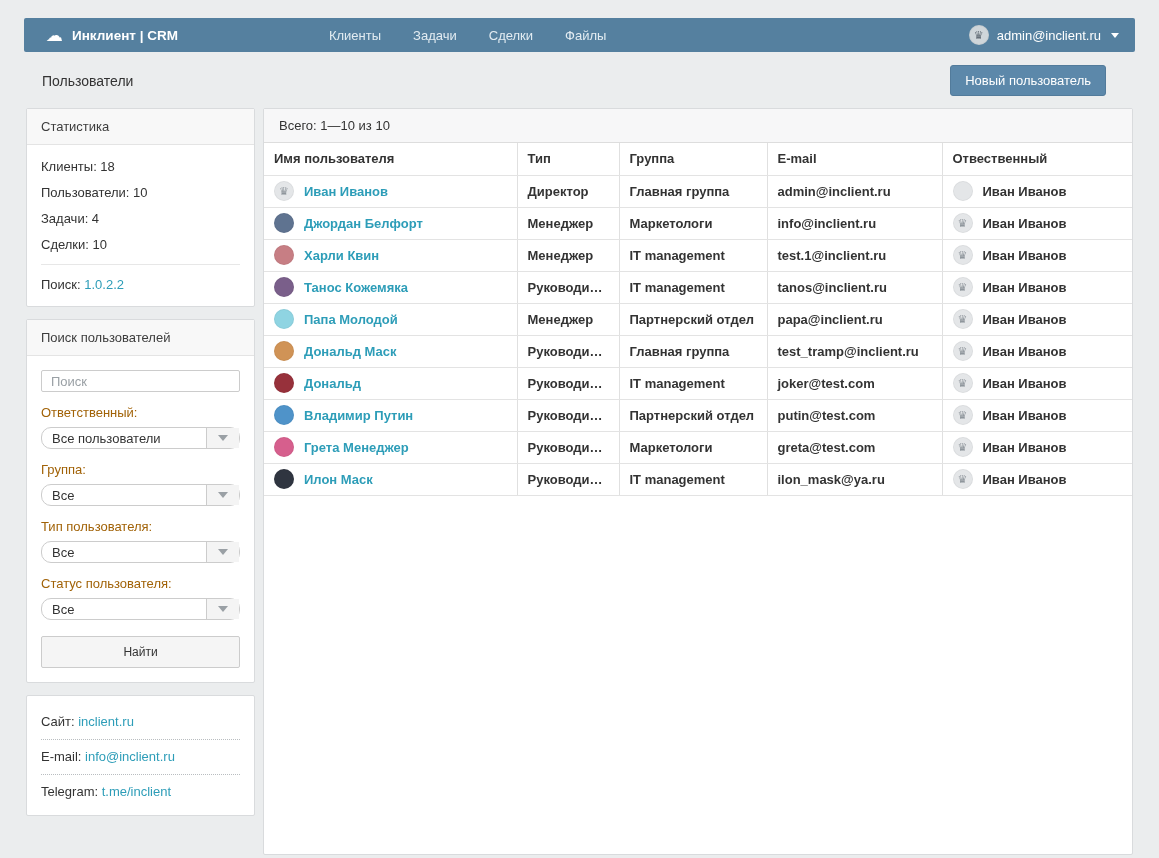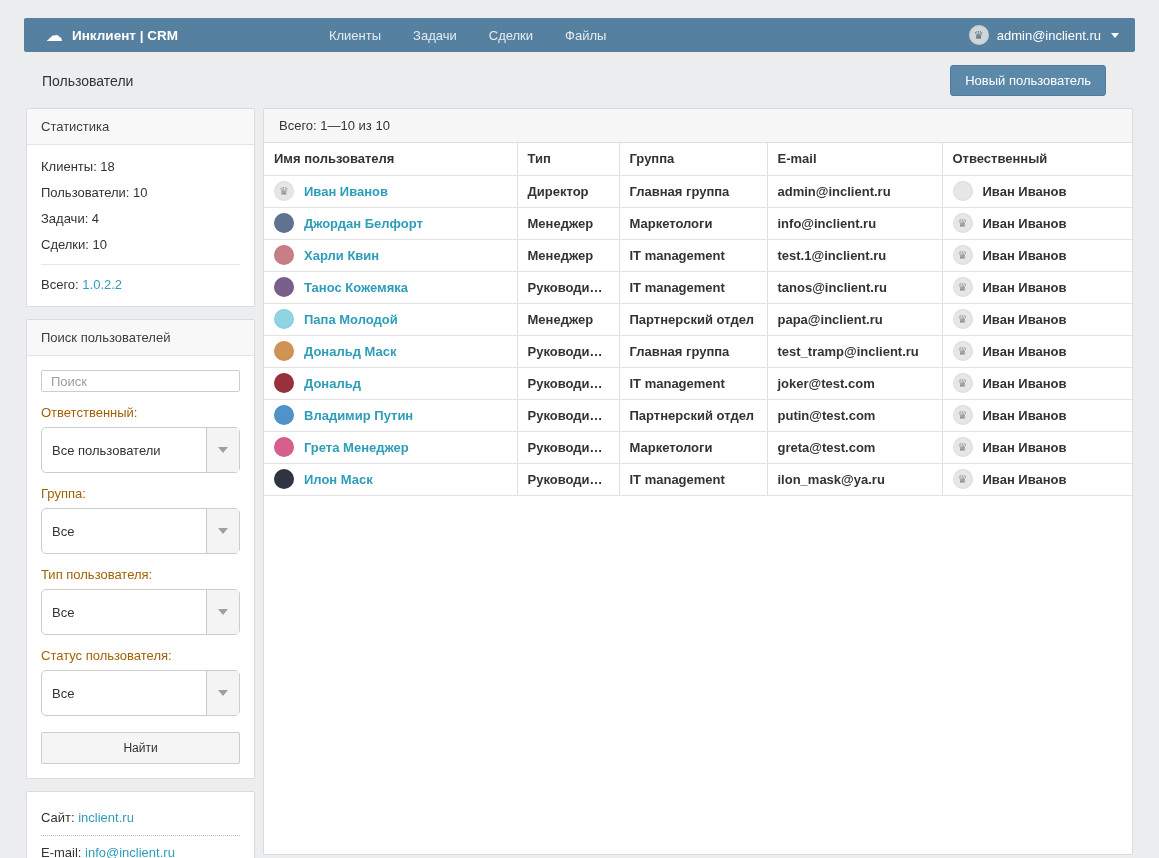--- a/index.html
+++ b/index.html
@@ -96,22 +96,22 @@
 
   
   .search-input {
     width: 100%; height: 22px; padding: 5px 9px;
     border: 1px solid #ccc; border-radius: 2px; font-size: 13px;
     color: #333; font-family: inherit; background: #fff;
   }
   .search-input::placeholder { color: #9aa0a5; }
   .filter-label { display: block; margin: 13px 0 7px; color: #a16207; }
   .select {
-    display: flex; align-items: stretch; height: 46px;
-    border: 1px solid #ccc; border-radius: 5px; background: #fff; cursor: pointer;
+    display: flex; align-items: stretch; height: 22px;
+    border: 1px solid #ccc; border-radius: 10px; background: #fff; cursor: pointer;
   }
   .select-value { flex: 1; display: flex; align-items: center; padding: 0 10px; color: #333; }
   .select-addon {
     width: 33px; border-left: 1px solid #ccc; background: #f4f4f4;
     display: flex; align-items: center; justify-content: center;
   }
   .select-caret {
     width: 0; height: 0;
     border-left: 5px solid transparent; border-right: 5px solid transparent;
     border-top: 6px solid #9aa0a5;
@@ -197,21 +197,21 @@
     <aside class="sidebar">
 
       <div class="panel">
         <div class="panel-heading">Статистика</div>
         <div class="panel-body">
           <div class="stat-line">Клиенты: 18</div>
           <div class="stat-line">Пользователи: 10</div>
           <div class="stat-line">Задачи: 4</div>
           <div class="stat-line">Сделки: 10</div>
           <hr class="stats-divider">
-          <div class="stat-line"><span>Всего: </span><a class="link">1.0.2.2</a></div>
+          <div class="stat-line"><span>Поиск: </span><a class="link">1.0.2.2</a></div>
         </div>
       </div>
 
       <div class="panel">
         <div class="panel-heading">Поиск пользователей</div>
         <div class="panel-body">
           <input class="search-input" type="text" placeholder="Поиск" style="">
 
           <label class="filter-label">Ответственный:</label>
           <div class="select">

